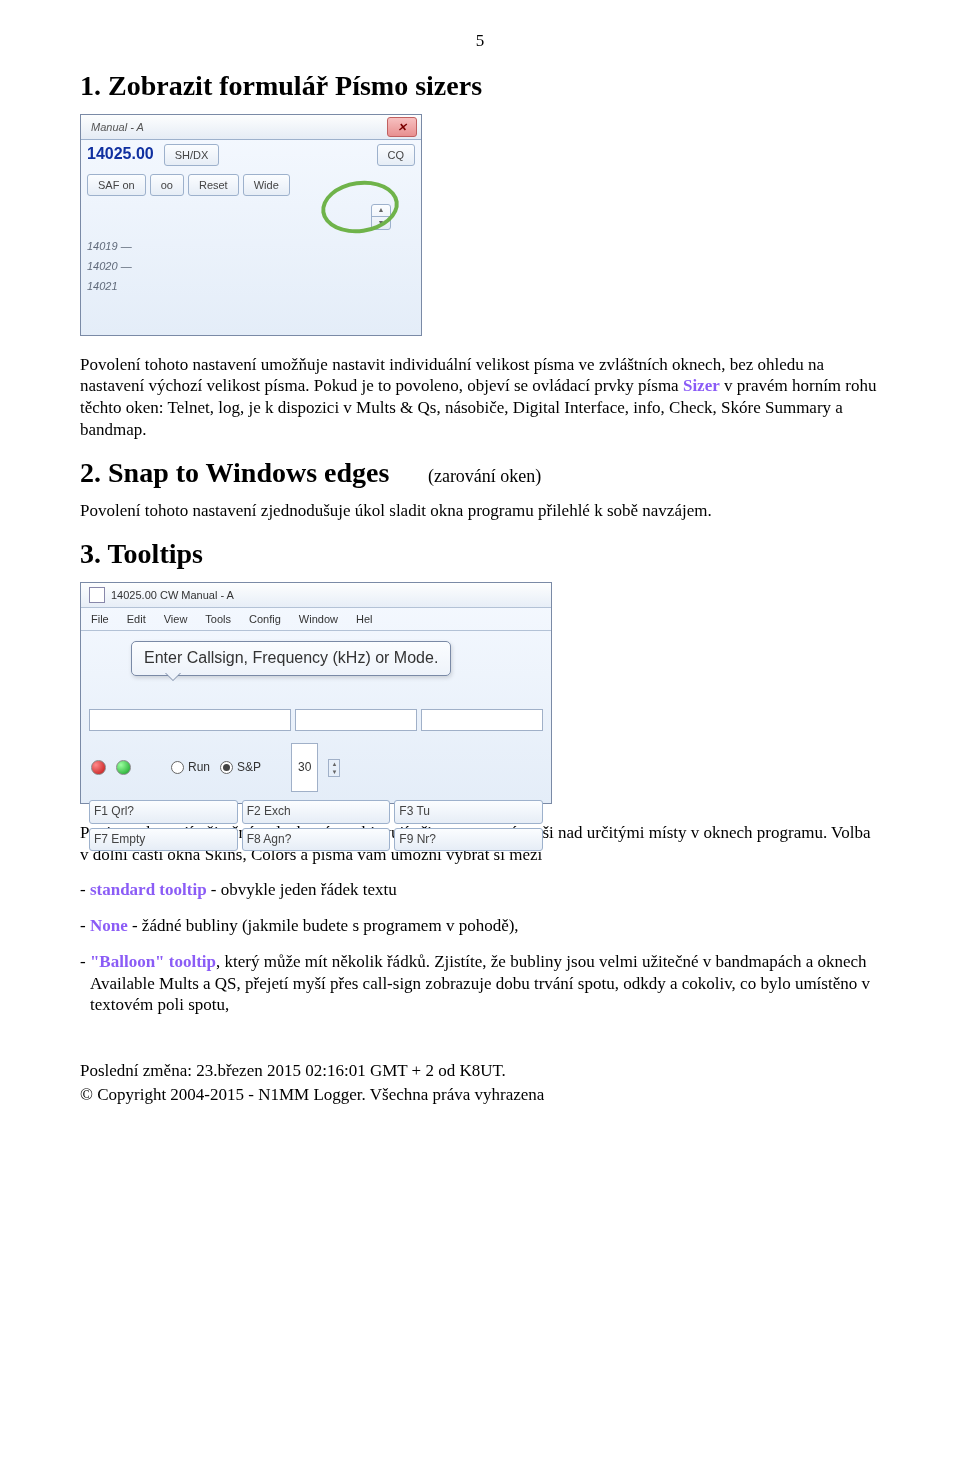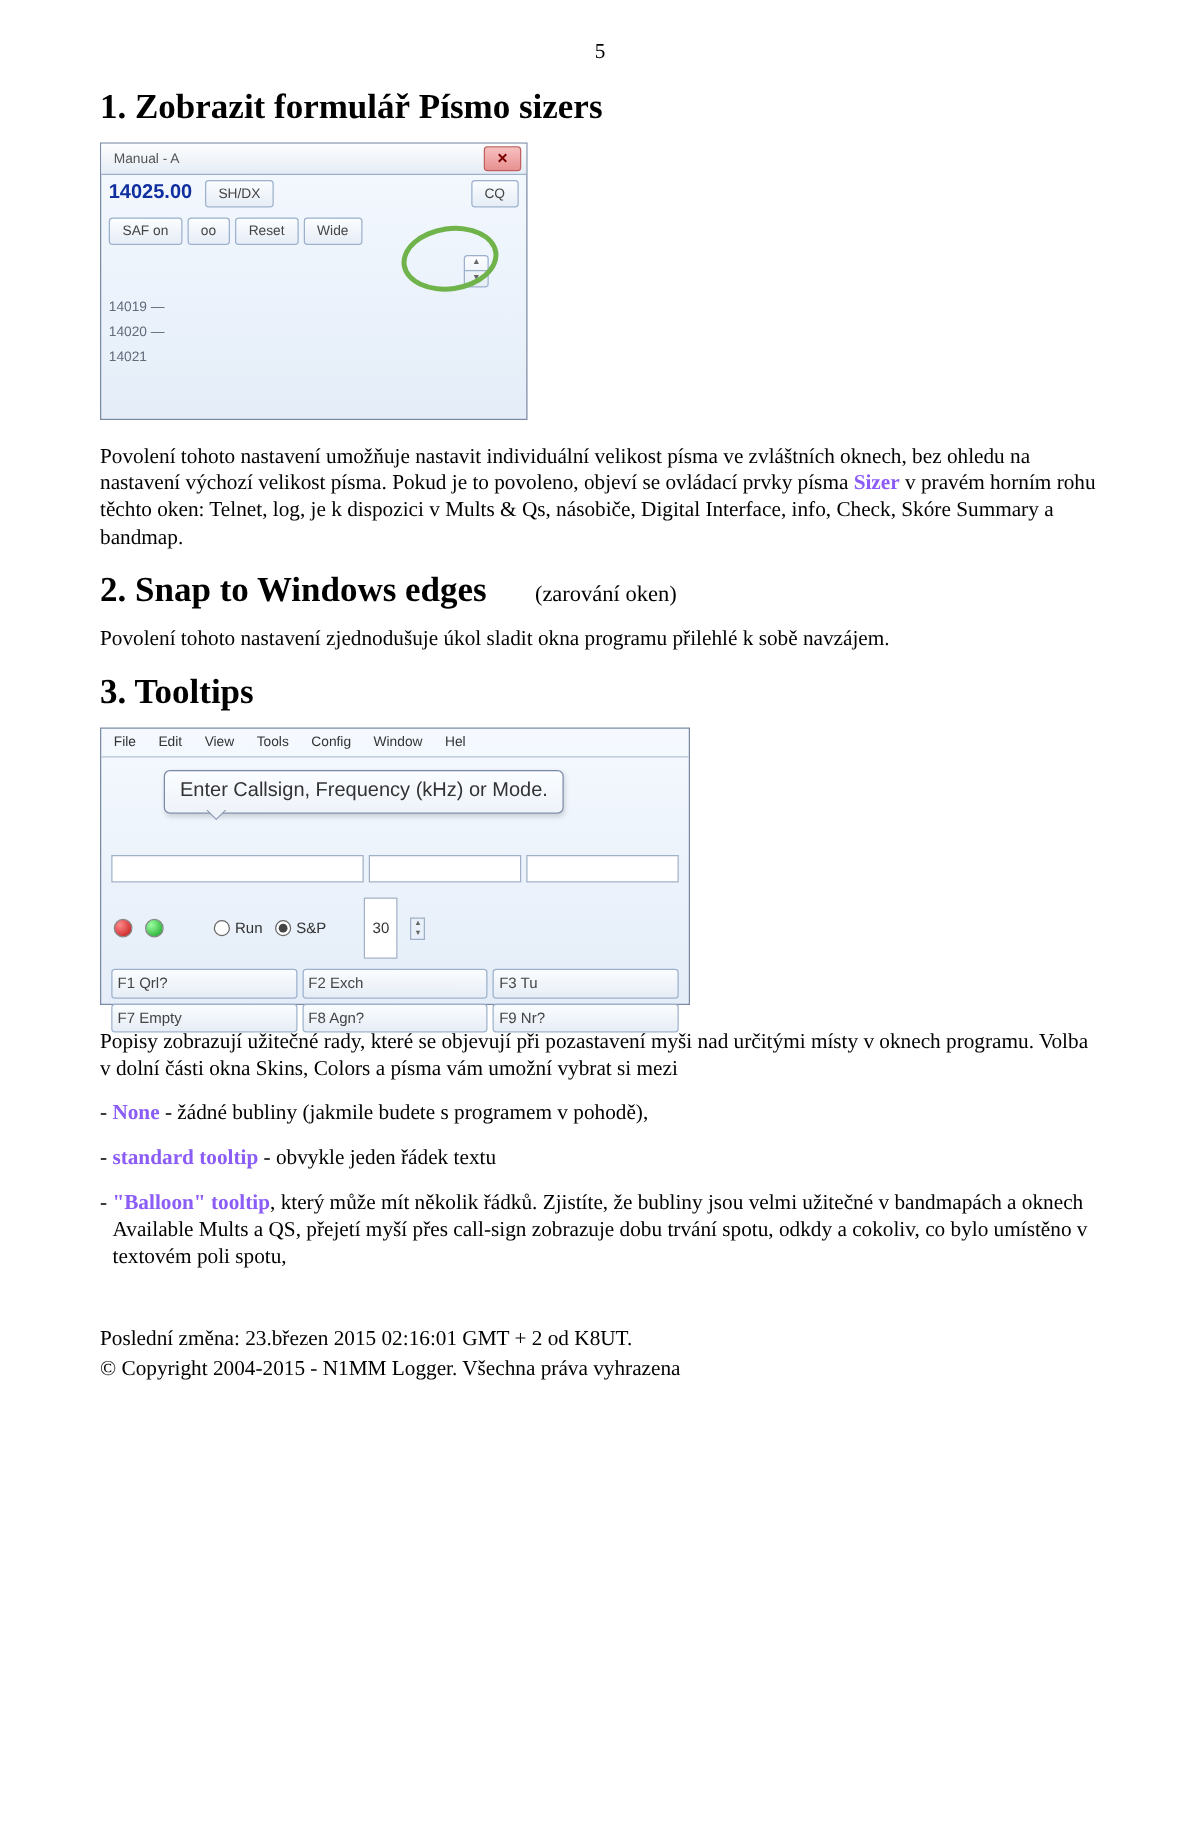--- a/index.html
+++ b/index.html
@@ -38,20 +38,21 @@
     font-size: 11px;
     color: #333;
   }
   
   .sc1 { width: 340px; height: 220px; }
   .sc1 .titlebar {
     display: flex; align-items: center;
     padding: 2px 4px;
     background: linear-gradient(#fdfefe,#e5ecf5);
     border-bottom: 1px solid #9db1cc;
+    font-style: italic;
   }
   .sc1 .titlebar .tlabel { flex: 1; padding: 2px 6px; color: #555; }
   .sc1 .xbtn {
     width: 28px; height: 18px;
     border: 1px solid #c06060;
     background: linear-gradient(#f7c0c0,#e89090);
     color: #7a0000;
     display: flex; align-items: center; justify-content: center;
     border-radius: 3px; font-size: 11px; font-weight: bold;
   }
@@ -63,21 +64,21 @@
     padding: 3px 10px; color: #444;
   }
   .sc1 .spinner {
     width: 18px; height: 24px;
     border: 1px solid #9db1cc; border-radius: 3px;
     background: linear-gradient(#fbfdff,#e6edf6);
     display: flex; flex-direction: column;
   }
   .sc1 .spinner div { flex:1; display:flex; align-items:center; justify-content:center; font-size:7px; color:#666;}
   .sc1 .spinner div:first-child{border-bottom:1px solid #9db1cc;}
-  .sc1 .marks { padding: 2px 16px 0 6px; color:#606a7a; font-size:11px; line-height: 20px;}
+  .sc1 .marks { padding: 2px 16px 0 6px; color:#606a7a; font-size:11px; line-height: 20px; font-style: italic;}
   .sc1 .marks div { border-bottom: 0; }
   .sc1 .circle {
     position: absolute;
     width: 70px; height: 44px;
     border: 4px solid #6fb34a;
     border-radius: 50%;
     right: 22px; top: 66px;
     transform: rotate(-8deg);
   }
 
@@ -202,20 +203,24 @@
     <span style="font-weight:normal;font-size:18px;"> &nbsp;</span><span style="font-weight:normal;font-size:18px;margin-left:27px;">(zarování oken)</span>
   </h2>
   <p>Povolení tohoto nastavení zjednodušuje úkol sladit okna programu přilehlé k sobě navzájem.</p>
 
   <h2>
     <span>3.</span>
     <span>Tooltips</span>
   </h2>
 
   <div class="screenshot sc2">
+    <div class="titlebar">
+      <span style="width:14px;height:14px;border:1px solid #88a;background:#fff;display:inline-block;"></span>
+      <span>14025.00 CW Manual - A</span>
+    </div>
     <div class="menubar">
       <span>File</span>
       <span>Edit</span>
       <span>View</span>
       <span>Tools</span>
       <span>Config</span>
       <span>Window</span>
       <span>Hel</span>
     </div>
     <div class="tooltip-wrap">
@@ -253,25 +258,25 @@
     <div class="fkeys">
       <span class="fkey">F7 Empty</span>
       <span class="fkey">F8 Agn?</span>
       <span class="fkey">F9 Nr?</span>
     </div>
   </div>
 
   <p>Popisy zobrazují užitečné rady, které se objevují při pozastavení myši nad určitými místy v oknech programu. Volba v dolní části okna Skins, Colors a  písma vám umožní vybrat si mezi</p>
 
   <p>
+    <span>- </span><span class="blue bold">standard  tooltip</span><span> - obvykle jeden řádek textu</span>
+  </p>
+
+  <p>
     <span>- </span><span class="blue bold">None</span><span> - žádné bubliny (jakmile budete s programem v pohodě),</span>
-  </p>
-
-  <p>
-    <span>- </span><span class="blue bold">standard  tooltip</span><span> - obvykle jeden řádek textu</span>
   </p>
 
   <p class="indent1" style="text-indent:-10px;">
     <span>- </span><span class="blue bold">"Balloon" tooltip</span><span>, který může mít několik řádků. Zjistíte, že bubliny jsou velmi užitečné v bandmapách a oknech Available Mults a QS, přejetí myší přes call-sign zobrazuje dobu trvání spotu, odkdy a cokoliv, co bylo umístěno v textovém poli spotu,</span>
   </p>
 
   <div style="height:30px"></div>
   <p style="margin-bottom:2px">Poslední změna: 23.březen 2015 02:16:01 GMT + 2 od K8UT.</p>
   <p>© Copyright 2004-2015 - N1MM Logger. Všechna práva vyhrazena</p>
 </div>

